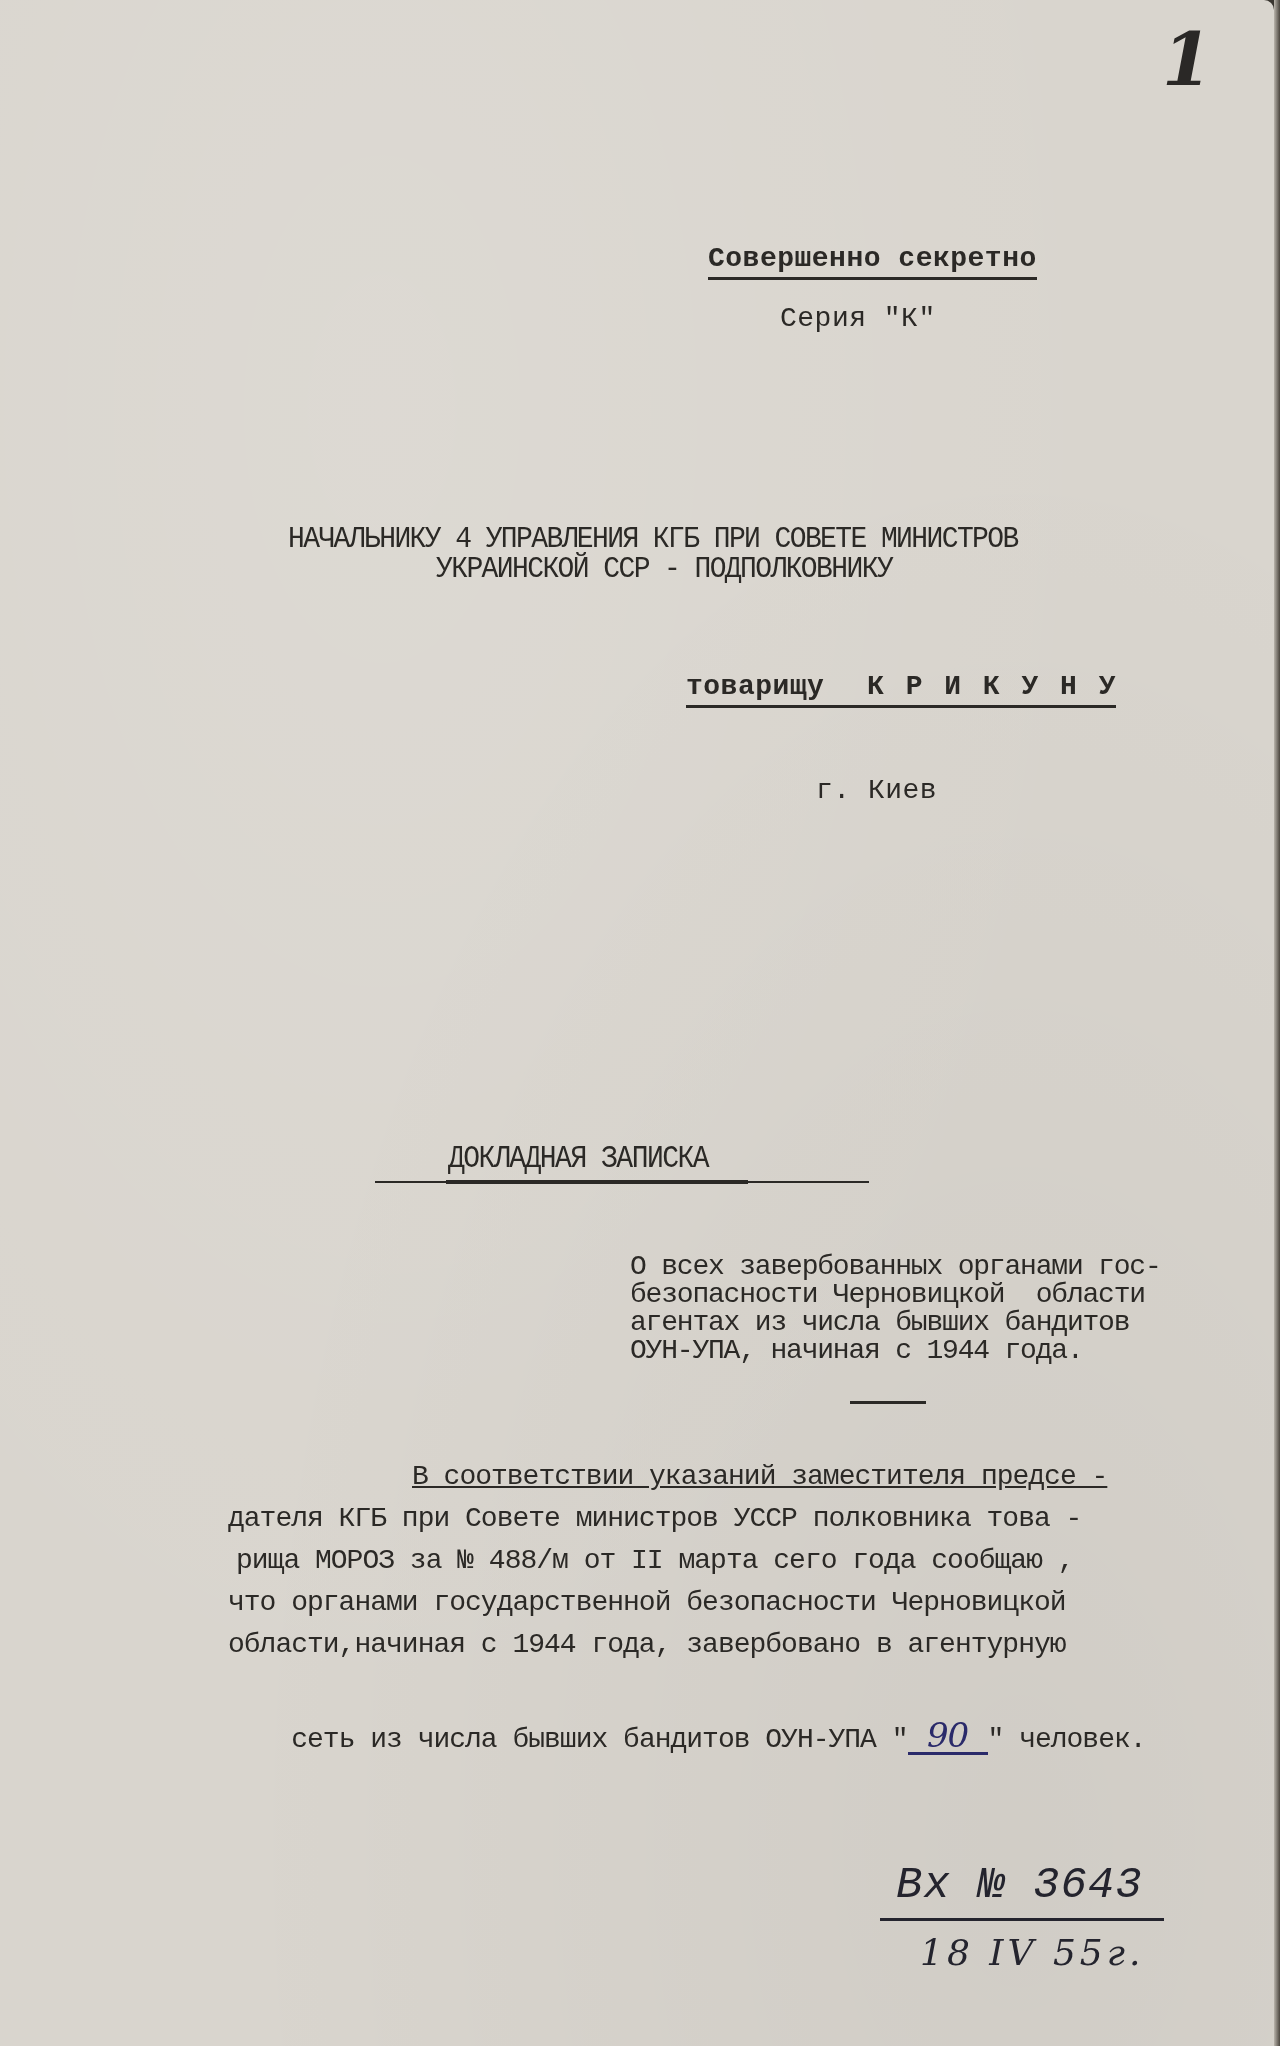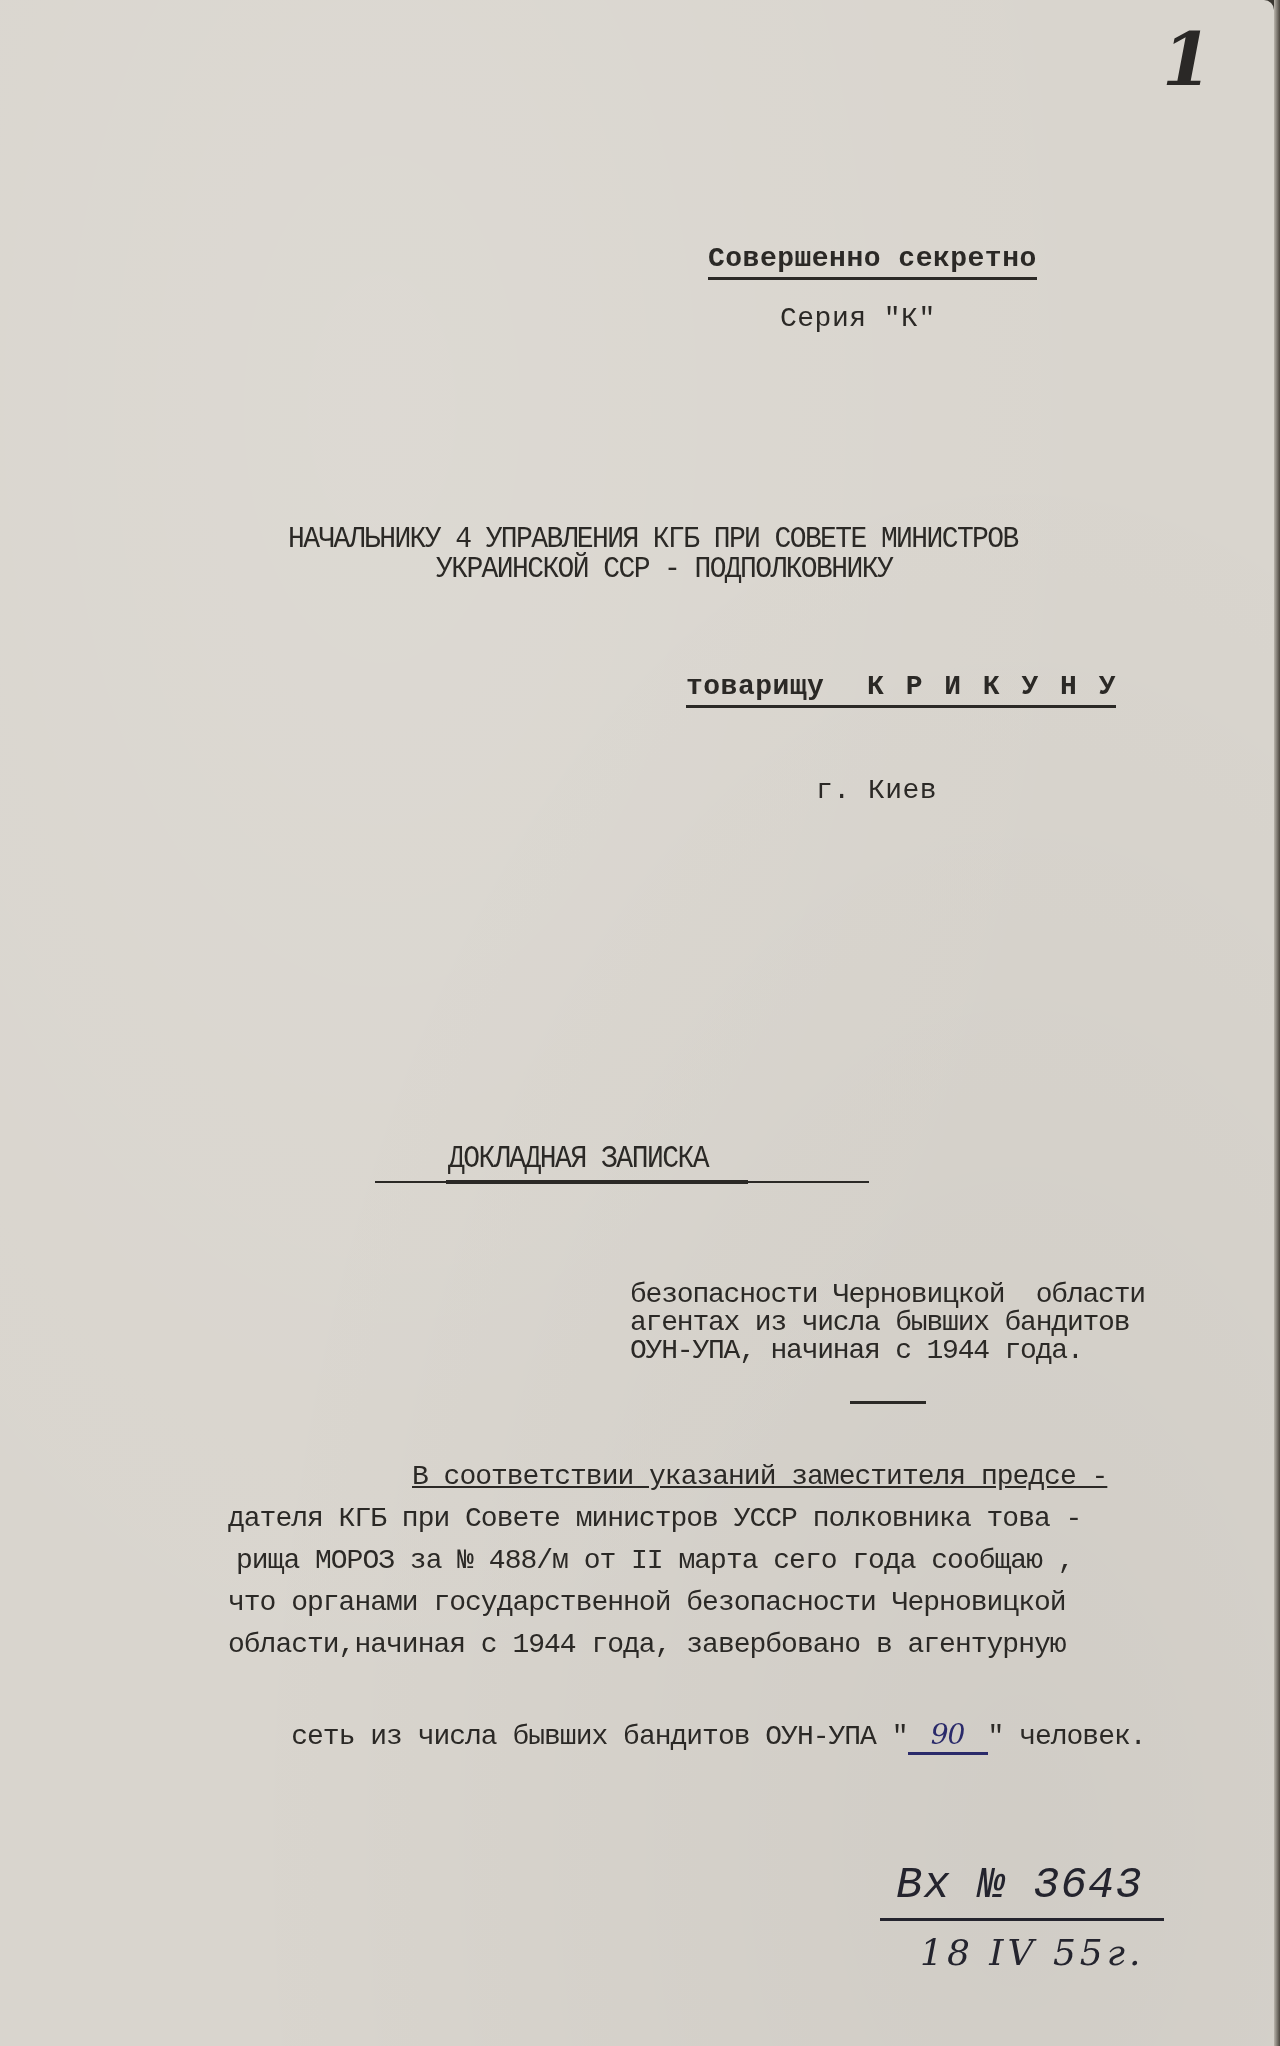--- a/index.html
+++ b/index.html
@@ -76,34 +76,35 @@
   <div class="t" style="left:436px; top:552px; letter-spacing:-1.6px; transform:scaleY(1.08);">УКРАИНСКОЙ ССР - ПОДПОЛКОВНИКУ</div>
 
   <div class="t ul" style="left:686px; top:670px; word-spacing:4px;">товарищу  К Р И К У Н У</div>
 
   <div class="t" style="left:816px; top:774px;">г. Киев</div>
 
   <div class="t" style="left:448px; top:1142px; letter-spacing:-1.5px; transform:scaleY(1.1);">ДОКЛАДНАЯ ЗАПИСКА</div>
   <div class="rule" style="left:375px; top:1181px; width:494px; height:2px;"></div>
   <div class="rule" style="left:446px; top:1180px; width:302px; height:4px;"></div>
 
+  <div class="t" style="left:630px; top:1250px; letter-spacing:-1.2px;">О всех завербованных органами гос-</div>
   <div class="t" style="left:630px; top:1306px; letter-spacing:-1.2px;">агентах из числа бывших бандитов</div>
   <div class="t" style="left:630px; top:1278px; letter-spacing:-1.2px;">безопасности Черновицкой  области</div>
   <div class="t" style="left:630px; top:1334px; letter-spacing:-1.2px;">ОУН-УПА, начиная с 1944 года.</div>
 
   <div class="rule" style="left:850px; top:1401px; width:76px; height:3px;"></div>
 
   <div class="t" style="left:412px; top:1460px; letter-spacing:-1.0px;text-decoration:underline;">В соответствии указаний заместителя предсе -</div>
   <div class="t" style="left:228px; top:1502px; letter-spacing:-1.0px;">дателя КГБ при Совете министров УССР полковника това -</div>
   <div class="t" style="left:228px; top:1544px; letter-spacing:-1.0px;margin-left:8px;">рища МОРОЗ за № 488/м от II марта сего года сообщаю ,</div>
   <div class="t" style="left:228px; top:1586px; letter-spacing:-1.0px;">что органами государственной безопасности Черновицкой</div>
   <div class="t" style="left:228px; top:1628px; letter-spacing:-1.0px;">области,начиная с 1944 года, завербовано в агентурную</div>
 
   <div class="t" style="left:228px; top:1684px; letter-spacing:-1.0px;">
-    <span>сеть из числа бывших бандитов ОУН-УПА "</span><span class="hand ink-blue" style="position:relative; display:inline-block; width:80px; text-align:center; font-size:28px; border-bottom:3px solid #2a2a6a; line-height:34px;">90</span><span>" человек.</span>
+    <span>сеть из числа бывших бандитов ОУН-УПА "</span><span class="hand ink-blue" style="position:relative; display:inline-block; width:80px; text-align:center; font-size:34px; border-bottom:3px solid #2a2a6a; line-height:34px;">90</span><span>" человек.</span>
   </div>
 
   <div class="hand" style="left:896px; top:1860px; font-size:44px; line-height:50px; letter-spacing:1px;font-family:Liberation Mono, monospace;">Вх № 3643</div>
   <div class="rule" style="left:880px; top:1918px; width:284px; height:3px; background:#24242e;"></div>
   <div class="hand" style="left:920px; top:1932px; font-size:36px; line-height:42px; letter-spacing:4px;">18 IV 55г.</div>
 
 </div>
 <div class="edge-shadow"></div>
 
 </body></html>

